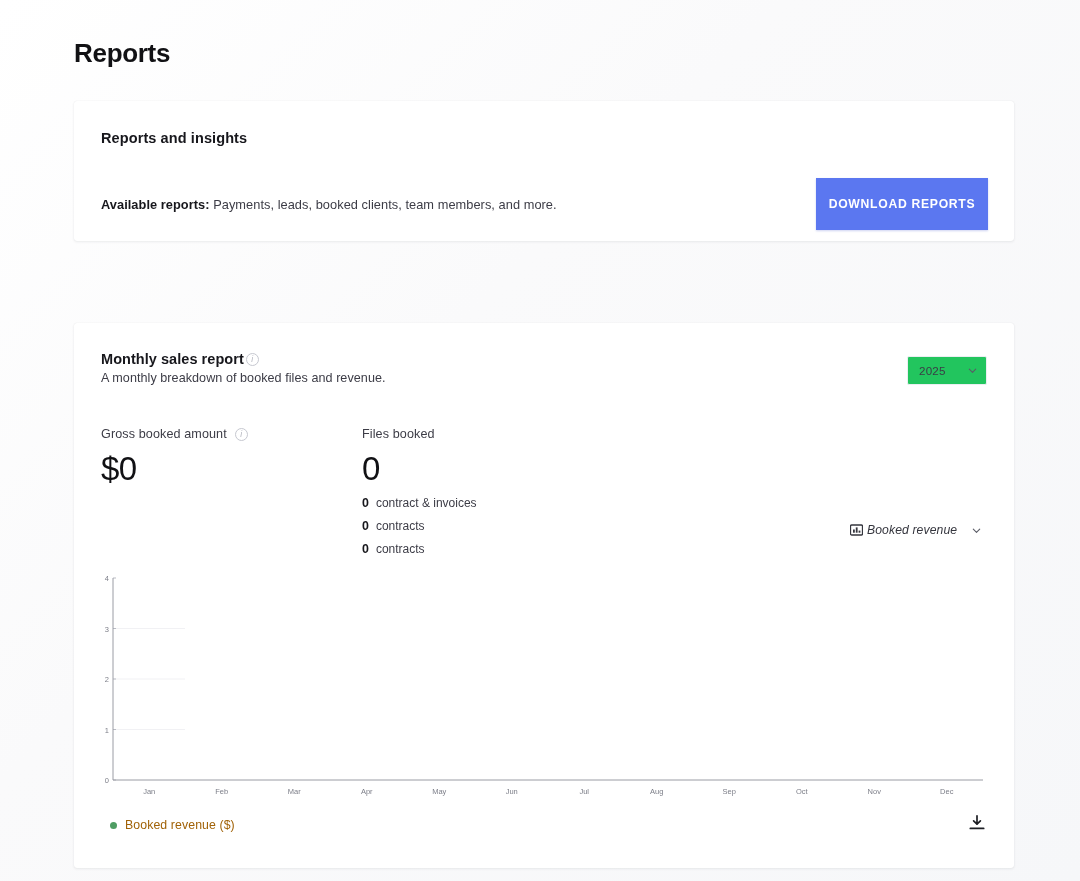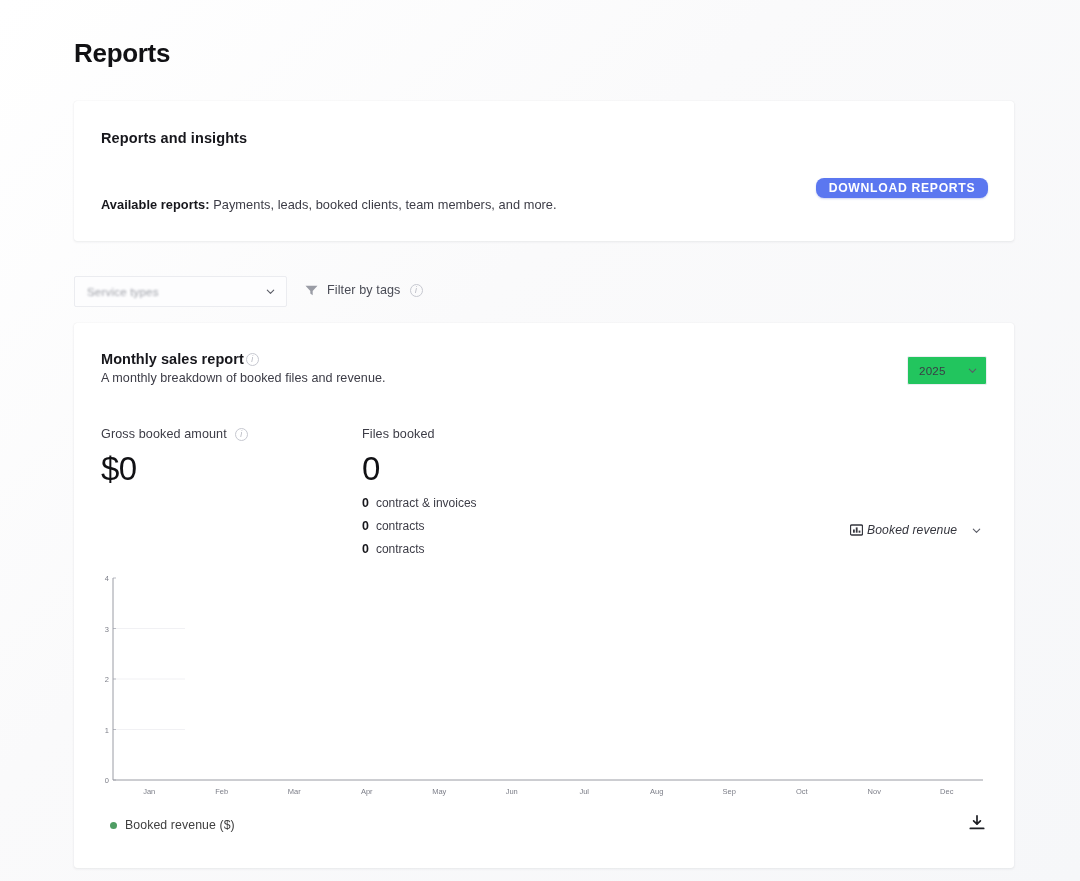--- a/index.html
+++ b/index.html
@@ -77,24 +77,24 @@
     color: #3c3c46;
     letter-spacing: 0.05px;
   }
   .insights-line2 .strong { font-weight: 700; color: #17171c; }
 
   .download-btn {
     position: absolute;
     left: 742px;
     top: 77px;
     width: 172px;
-    height: 20px;
+    height: 52px;
     background: #5b77f0;
     border: none;
-    border-radius: 8px;
+    border-radius: 0;
     color: #ffffff;
     font-family: "Liberation Sans", sans-serif;
     font-size: 12.2px;
     font-weight: 700;
     letter-spacing: 0.7px;
     cursor: pointer;
     box-shadow: 0 1px 2px rgba(60,80,200,0.25);
   }
 
   
@@ -328,21 +328,21 @@
   }
   .legend-dot {
     width: 7px;
     height: 7px;
     border-radius: 50%;
     background: #4f9d63;
     flex: none;
   }
   .legend-label {
     font-size: 12.3px;
-    color: #404040;
+    color: #a16207;
     letter-spacing: 0.1px;
   }
 
   .download-chart {
     position: absolute;
     left: 893px;
     top: 490px;
     width: 20px;
     height: 20px;
     color: #1d1e24;
@@ -355,36 +355,20 @@
 <div class="page">
 
   <div class="page-title">Reports</div>
 
   <div class="card" id="insights-card">
     <div class="insights-title">Reports and insights</div>
     <div class="insights-line2"><span class="strong">Available reports:</span><span> Payments, leads, booked clients, team members, and more.</span></div>
     <button class="download-btn">DOWNLOAD REPORTS</button>
   </div>
 
-  <div class="filter-row">
-    <div class="service-select">
-      <span class="sel-text">Service types</span>
-      <svg class="chev" viewBox="0 0 12 12" fill="none">
-          <path d="M2.5 4.5L6 8L9.5 4.5" stroke="currentColor" stroke-width="1.2" stroke-linecap="round" stroke-linejoin="round"></path>
-        </svg>
-    </div>
-
-    <div class="filter-tags">
-      <svg class="funnel-icon" viewBox="0 0 13 11">
-          <path d="M0.5 0.8h12L7.7 6v4.2L5.3 8.6V6L0.5 0.8z" fill="currentColor"></path>
-        </svg>
-      <span class="filter-tags-label">Filter by tags</span>
-      <span class="info-circle"></span>
-    </div>
-  </div>
 
   <div class="card" id="report-card">
 
     <div class="report-title-row">
       <span class="report-title">Monthly sales report</span>
       <span class="info-circle"></span>
     </div>
     <div class="report-subtitle">A monthly breakdown of booked files and revenue.</div>
 
     <div class="year-select">

